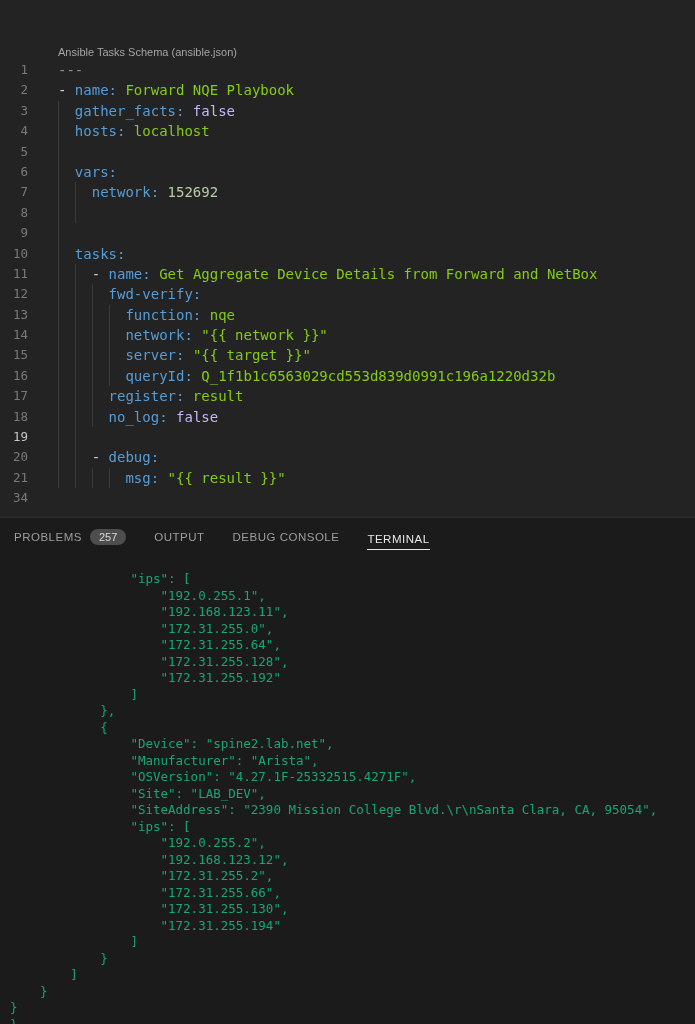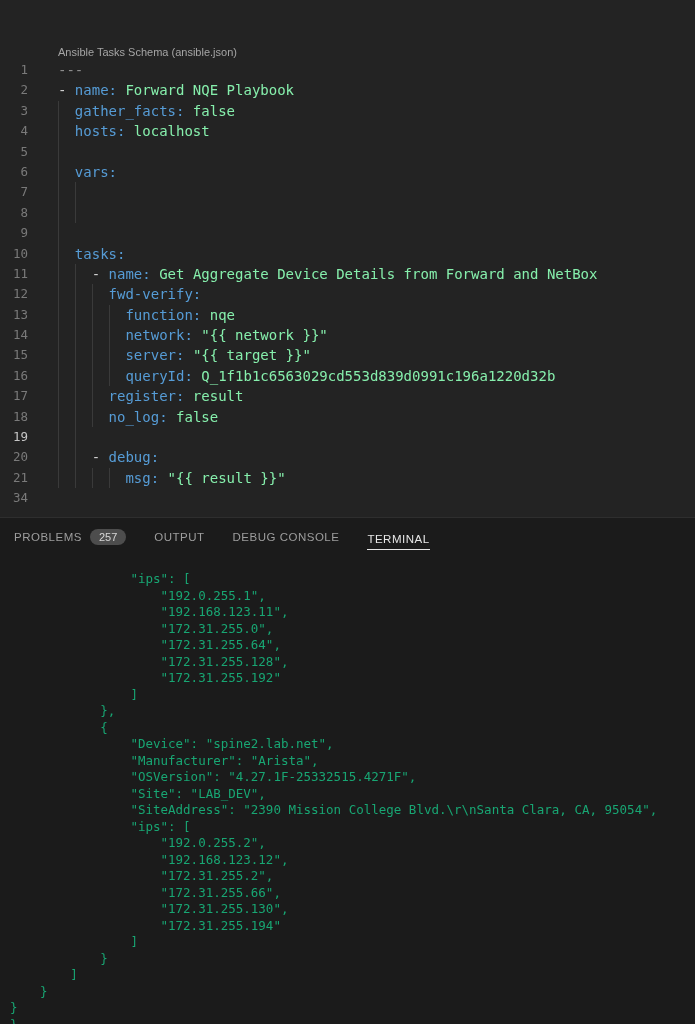--- a/index.html
+++ b/index.html
@@ -12,23 +12,23 @@
   .breadcrumb{height:14px;padding:2px 0 0 58px;font-size:11px;line-height:12px;color:#a5a5a5;margin-top:44px;}
   .lines{position:relative;}
   .code-line{position:relative;height:20.4px;}
   .ln{position:absolute;left:0;top:0;width:28px;text-align:right;
       font-family:"DejaVu Sans Mono",monospace;font-size:12.5px;line-height:20.4px;color:#7a7a7a;}
   .code-line.active .ln{color:#c6c6c6;}
   .guide{position:absolute;top:0;width:1px;height:20.4px;background:#3a3a3a;}
   .lc{position:absolute;left:58px;top:0;white-space:pre;
       font-family:"DejaVu Sans Mono",monospace;font-size:14px;line-height:20.4px;color:#cfcfcf;}
   .tok-key{color:#569cd6;}
-  .tok-str{color:#86efac;}
+  .tok-str{color:#84cc16;}
   .tok-num{color:#b5cea8;}
-  .tok-kw{color:#86efac;}
+  .tok-kw{color:#c4b5fd;}
   .tok-gray{color:#8c8c8c;}
   .tok-plain{color:#cfcfcf;}
 
   
   .panel{position:absolute;top:517px;left:0;width:695px;height:507px;
          background:#1b1b1b;border-top:1px solid #2e2e2e;box-sizing:border-box;}
   .panel-tabs{display:flex;align-items:center;gap:28px;height:40px;padding-left:14px;}
   .panel-tab{display:flex;align-items:center;gap:8px;font-size:11.5px;letter-spacing:.5px;
              color:#9d9d9d;cursor:pointer;padding-bottom:2px;}
   .panel-tab.active{color:#e7e7e7;border-bottom:1.5px solid #e7e7e7;padding-bottom:4px;margin-bottom:-6px;}
@@ -70,20 +70,21 @@
         </div>
         <div class="code-line">
           <span class="ln">6</span>
           <span class="guide" style="left: 58px;"></span>
           <span class="lc"><span class="tok-plain">  </span><span class="tok-key">vars:</span></span>
         </div>
         <div class="code-line">
           <span class="ln">7</span>
           <span class="guide" style="left: 58px;"></span>
           <span class="guide" style="left: 74.86px;"></span>
+          <span class="lc"><span class="tok-plain">    </span><span class="tok-key">network:</span><span class="tok-num"> 152692</span></span>
         </div>
         <div class="code-line">
           <span class="ln">8</span>
           <span class="guide" style="left: 58px;"></span>
           <span class="guide" style="left: 74.86px;"></span>
         </div>
         <div class="code-line">
           <span class="ln">9</span>
           <span class="guide" style="left: 58px;"></span>
           <span class="lc"></span>

